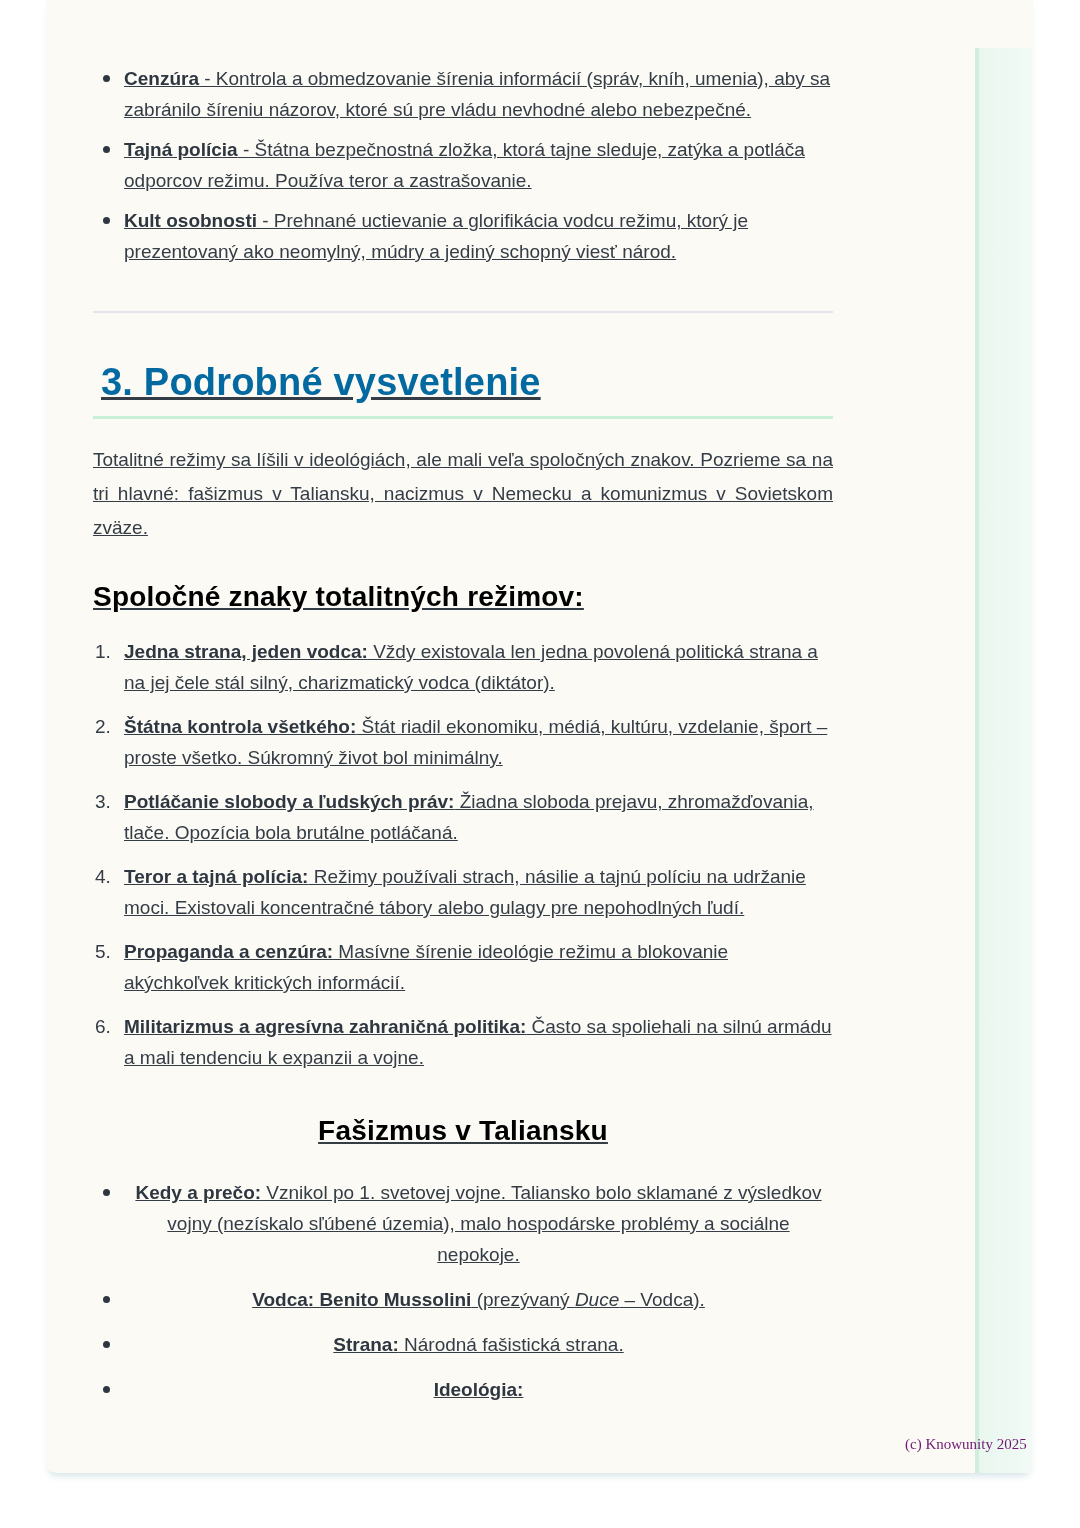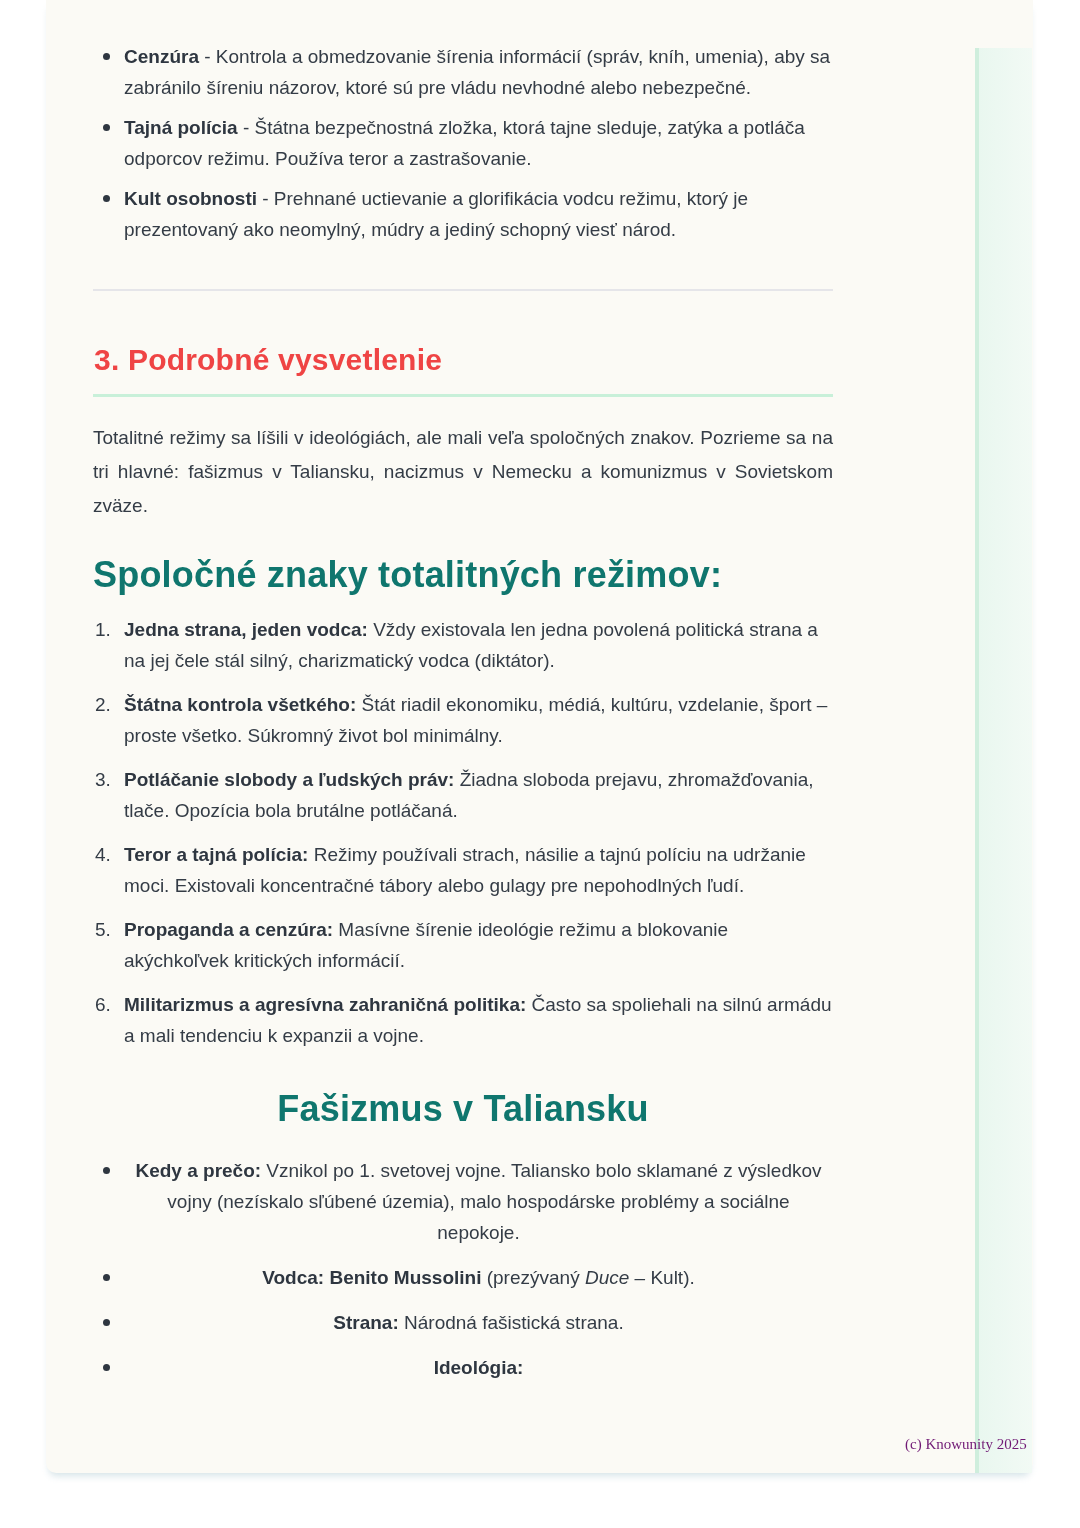--- a/index.html
+++ b/index.html
@@ -21,25 +21,26 @@
     box-shadow: 0 6px 7px -3px rgba(165,195,205,0.45);
   }
   .stripe {
     position: absolute;
     left: 929px; top: 48px;
     width: 57px; height: 1425px;
     background: linear-gradient(90deg, #cfeedd 0px, #cfeedd 4px, #e9f7ef 4px, #f2faf5 100%);
   }
   .content {
     position: absolute;
-    left: 47px; top: 0;
+    left: 47px; top: 8px;
     width: 740px;
-    padding-top: 41px;
+    padding-top: 55px;
     font-size: 19px;
     line-height: 31px;
+    text-decoration: underline;
   }
   b { color: #2e3640; font-weight: 700; }
   .list-item {
     position: relative;
     padding-left: 31px;
   }
   .def-item { margin-bottom: 9px; }
   .dot {
     position: absolute;
     left: 10px; top: 12px;
@@ -47,43 +48,43 @@
     border-radius: 50%;
     background: #2e3640;
   }
   .divider {
     border: none;
     height: 2px;
     background: #e5e5e9;
     margin: 44px 0 0 0;
   }
   .h2 {
-    margin: 47px 0 0 1px;
-    font-size: 30px;
+    margin: 47px 0 0 8px;
+    font-size: 38px;
     line-height: 44px;
     font-weight: 700;
-    color: #ef4444;
+    color: #0369a1;
     letter-spacing: 0.2px;
   }
   .h2-underline {
     height: 3px;
     background: #c8f0d9;
     margin-top: 12px;
   }
   .intro {
     margin: 24px 0 0 0;
     line-height: 34px;
     text-align: justify;
   }
   .h3 {
     margin: 34px 0 0 0;
-    font-size: 36px;
+    font-size: 28px;
     line-height: 36px;
     font-weight: 700;
-    color: #0f766e;
+    color: #000000;
     letter-spacing: 0.2px;
   }
   .h3-fascism { margin-top: 40px; text-align: center; }
   .traits-list { margin-top: 21px; }
   .traits-list .list-item { margin-bottom: 13px; }
   .num {
     position: absolute;
     left: 2px; top: 0;
   }
   .fascism-list { margin-top: 28px; text-align: center; }
@@ -157,21 +158,21 @@
 
     <h3 class="h3 h3-fascism">Fašizmus v Taliansku</h3>
 
     <div class="fascism-list">
       <div class="list-item">
         <span class="dot"></span>
         <b>Kedy a prečo:</b><span> Vznikol po 1. svetovej vojne. Taliansko bolo sklamané z výsledkov vojny (nezískalo sľúbené územia), malo hospodárske problémy a sociálne nepokoje.</span><i></i><span></span>
       </div>
       <div class="list-item">
         <span class="dot"></span>
-        <b>Vodca: Benito Mussolini</b><span> (prezývaný </span><i>Duce</i><span> – Kult).</span>
+        <b>Vodca: Benito Mussolini</b><span> (prezývaný </span><i>Duce</i><span> – Vodca).</span>
       </div>
       <div class="list-item">
         <span class="dot"></span>
         <b>Strana:</b><span> Národná fašistická strana.</span><i></i><span></span>
       </div>
       <div class="list-item">
         <span class="dot"></span>
         <b>Ideológia:</b><span></span><i></i><span></span>
       </div>
     </div>

